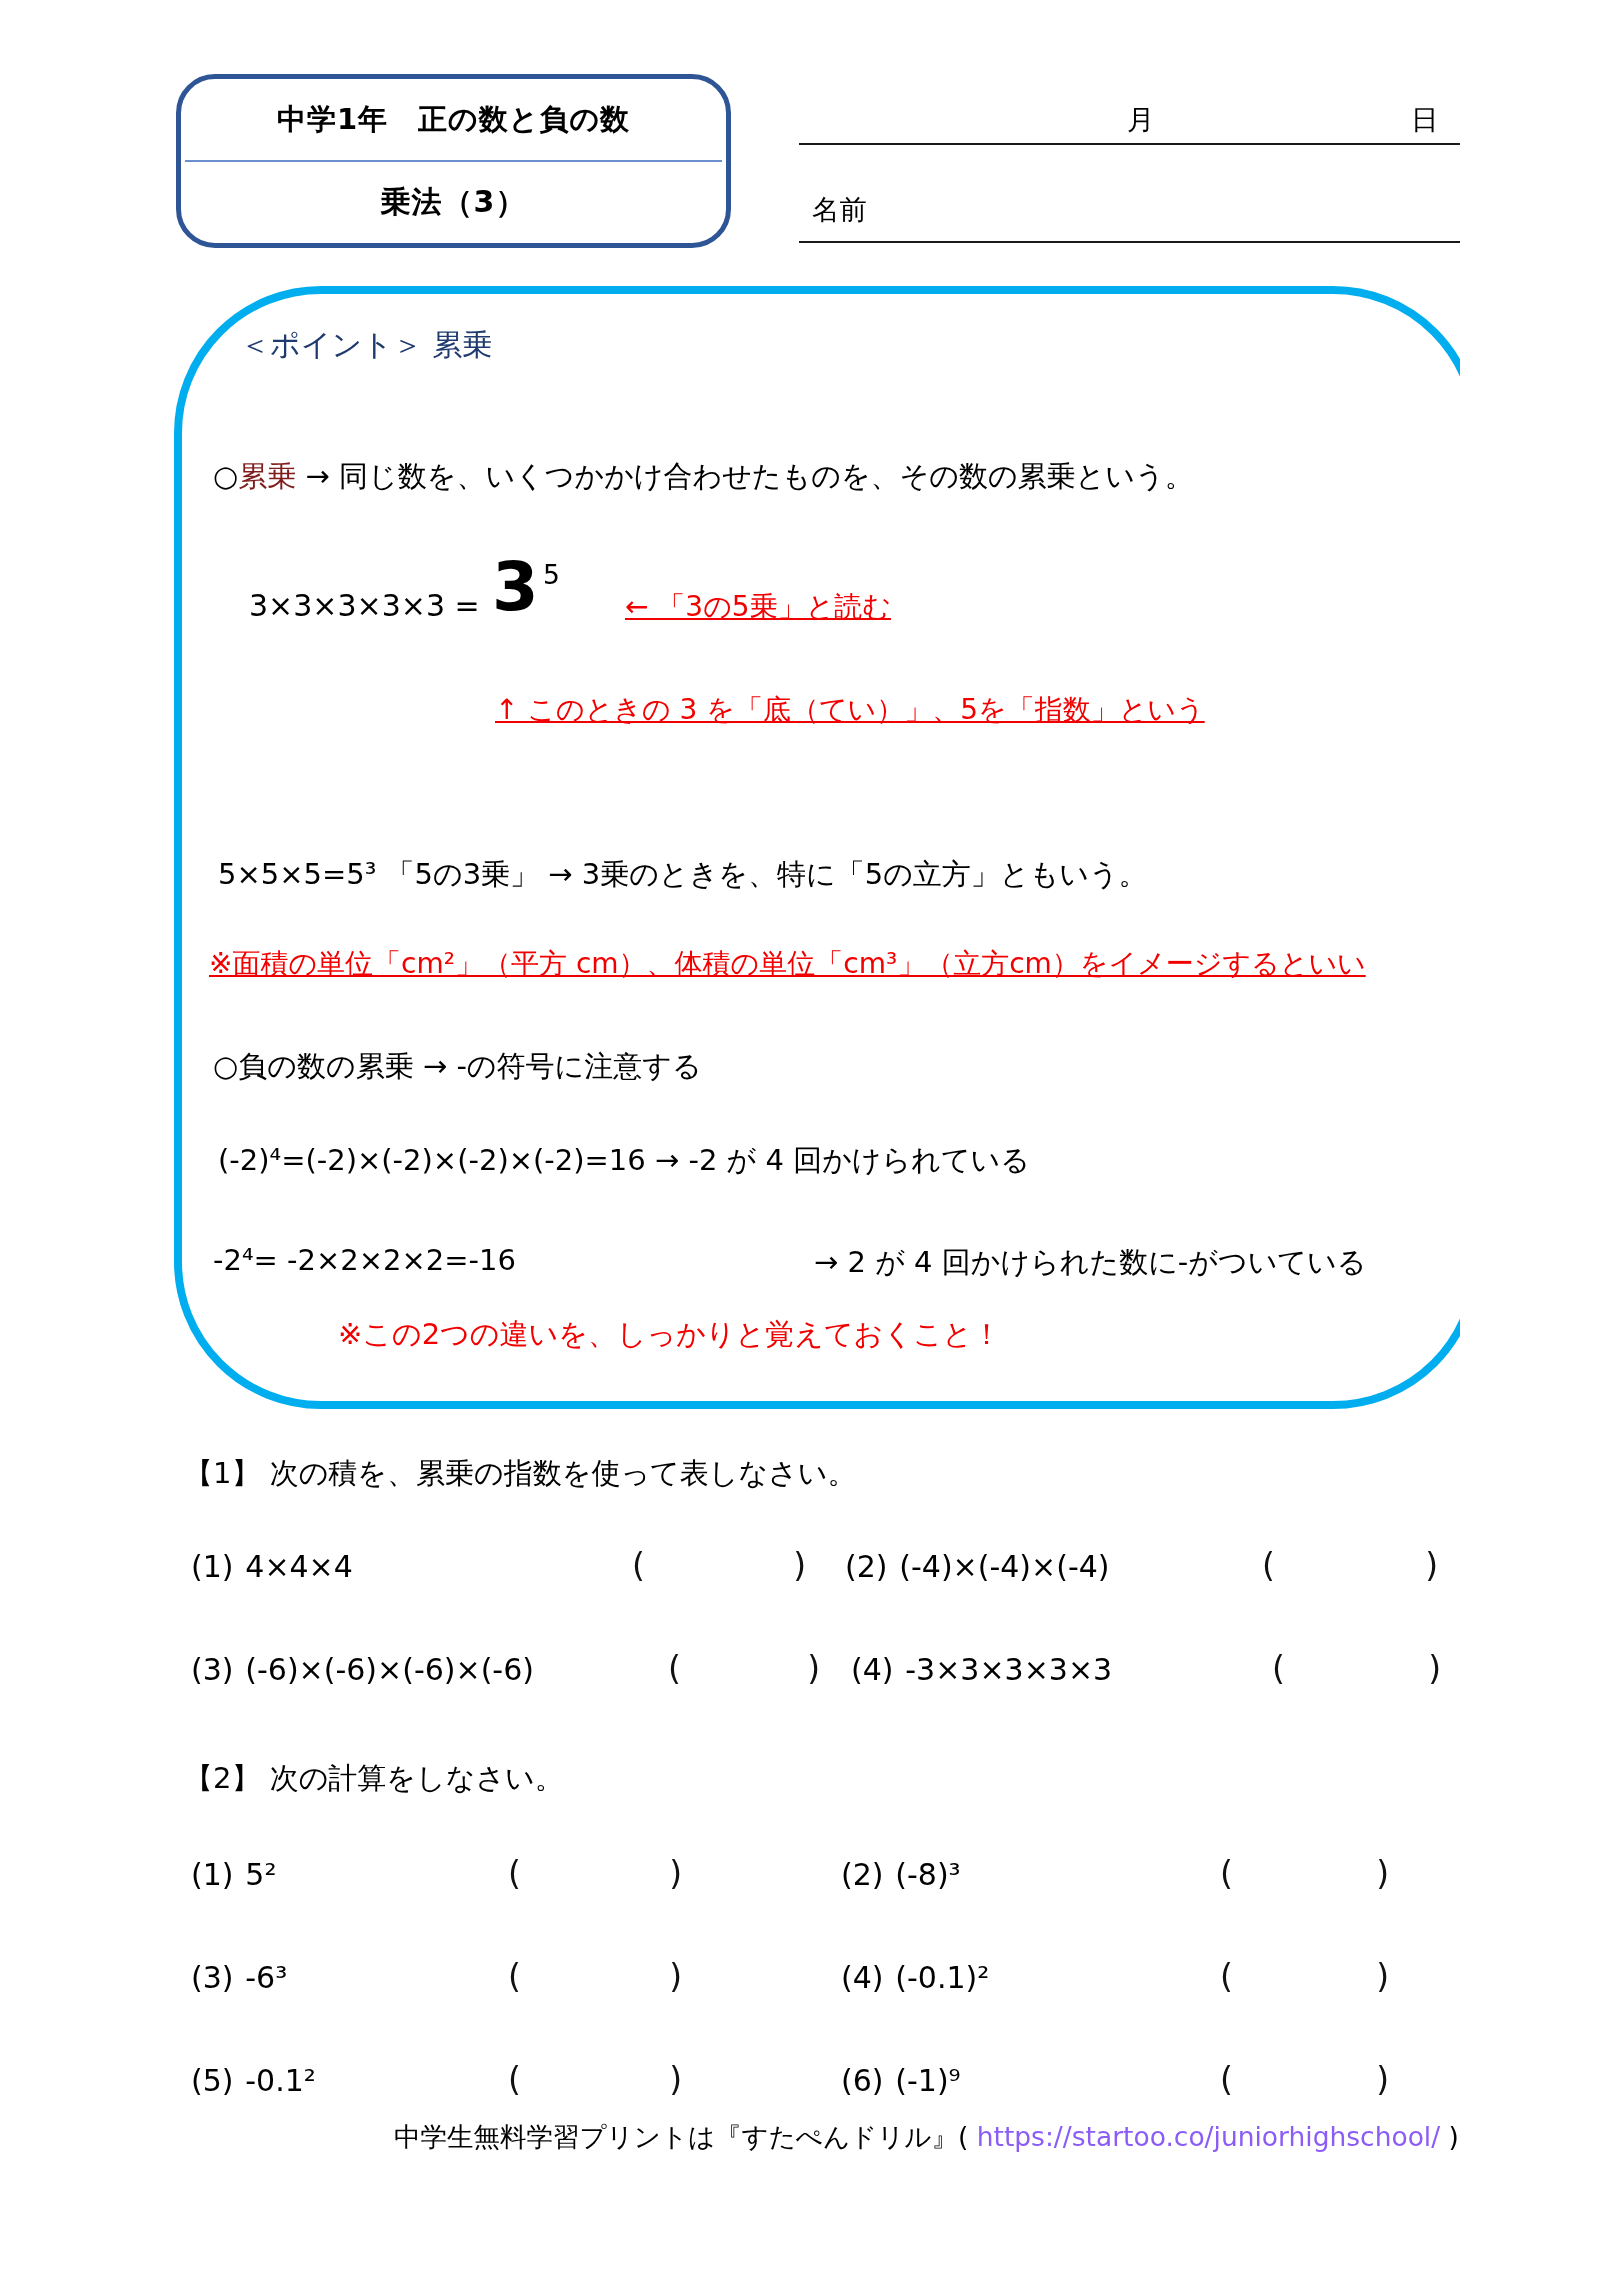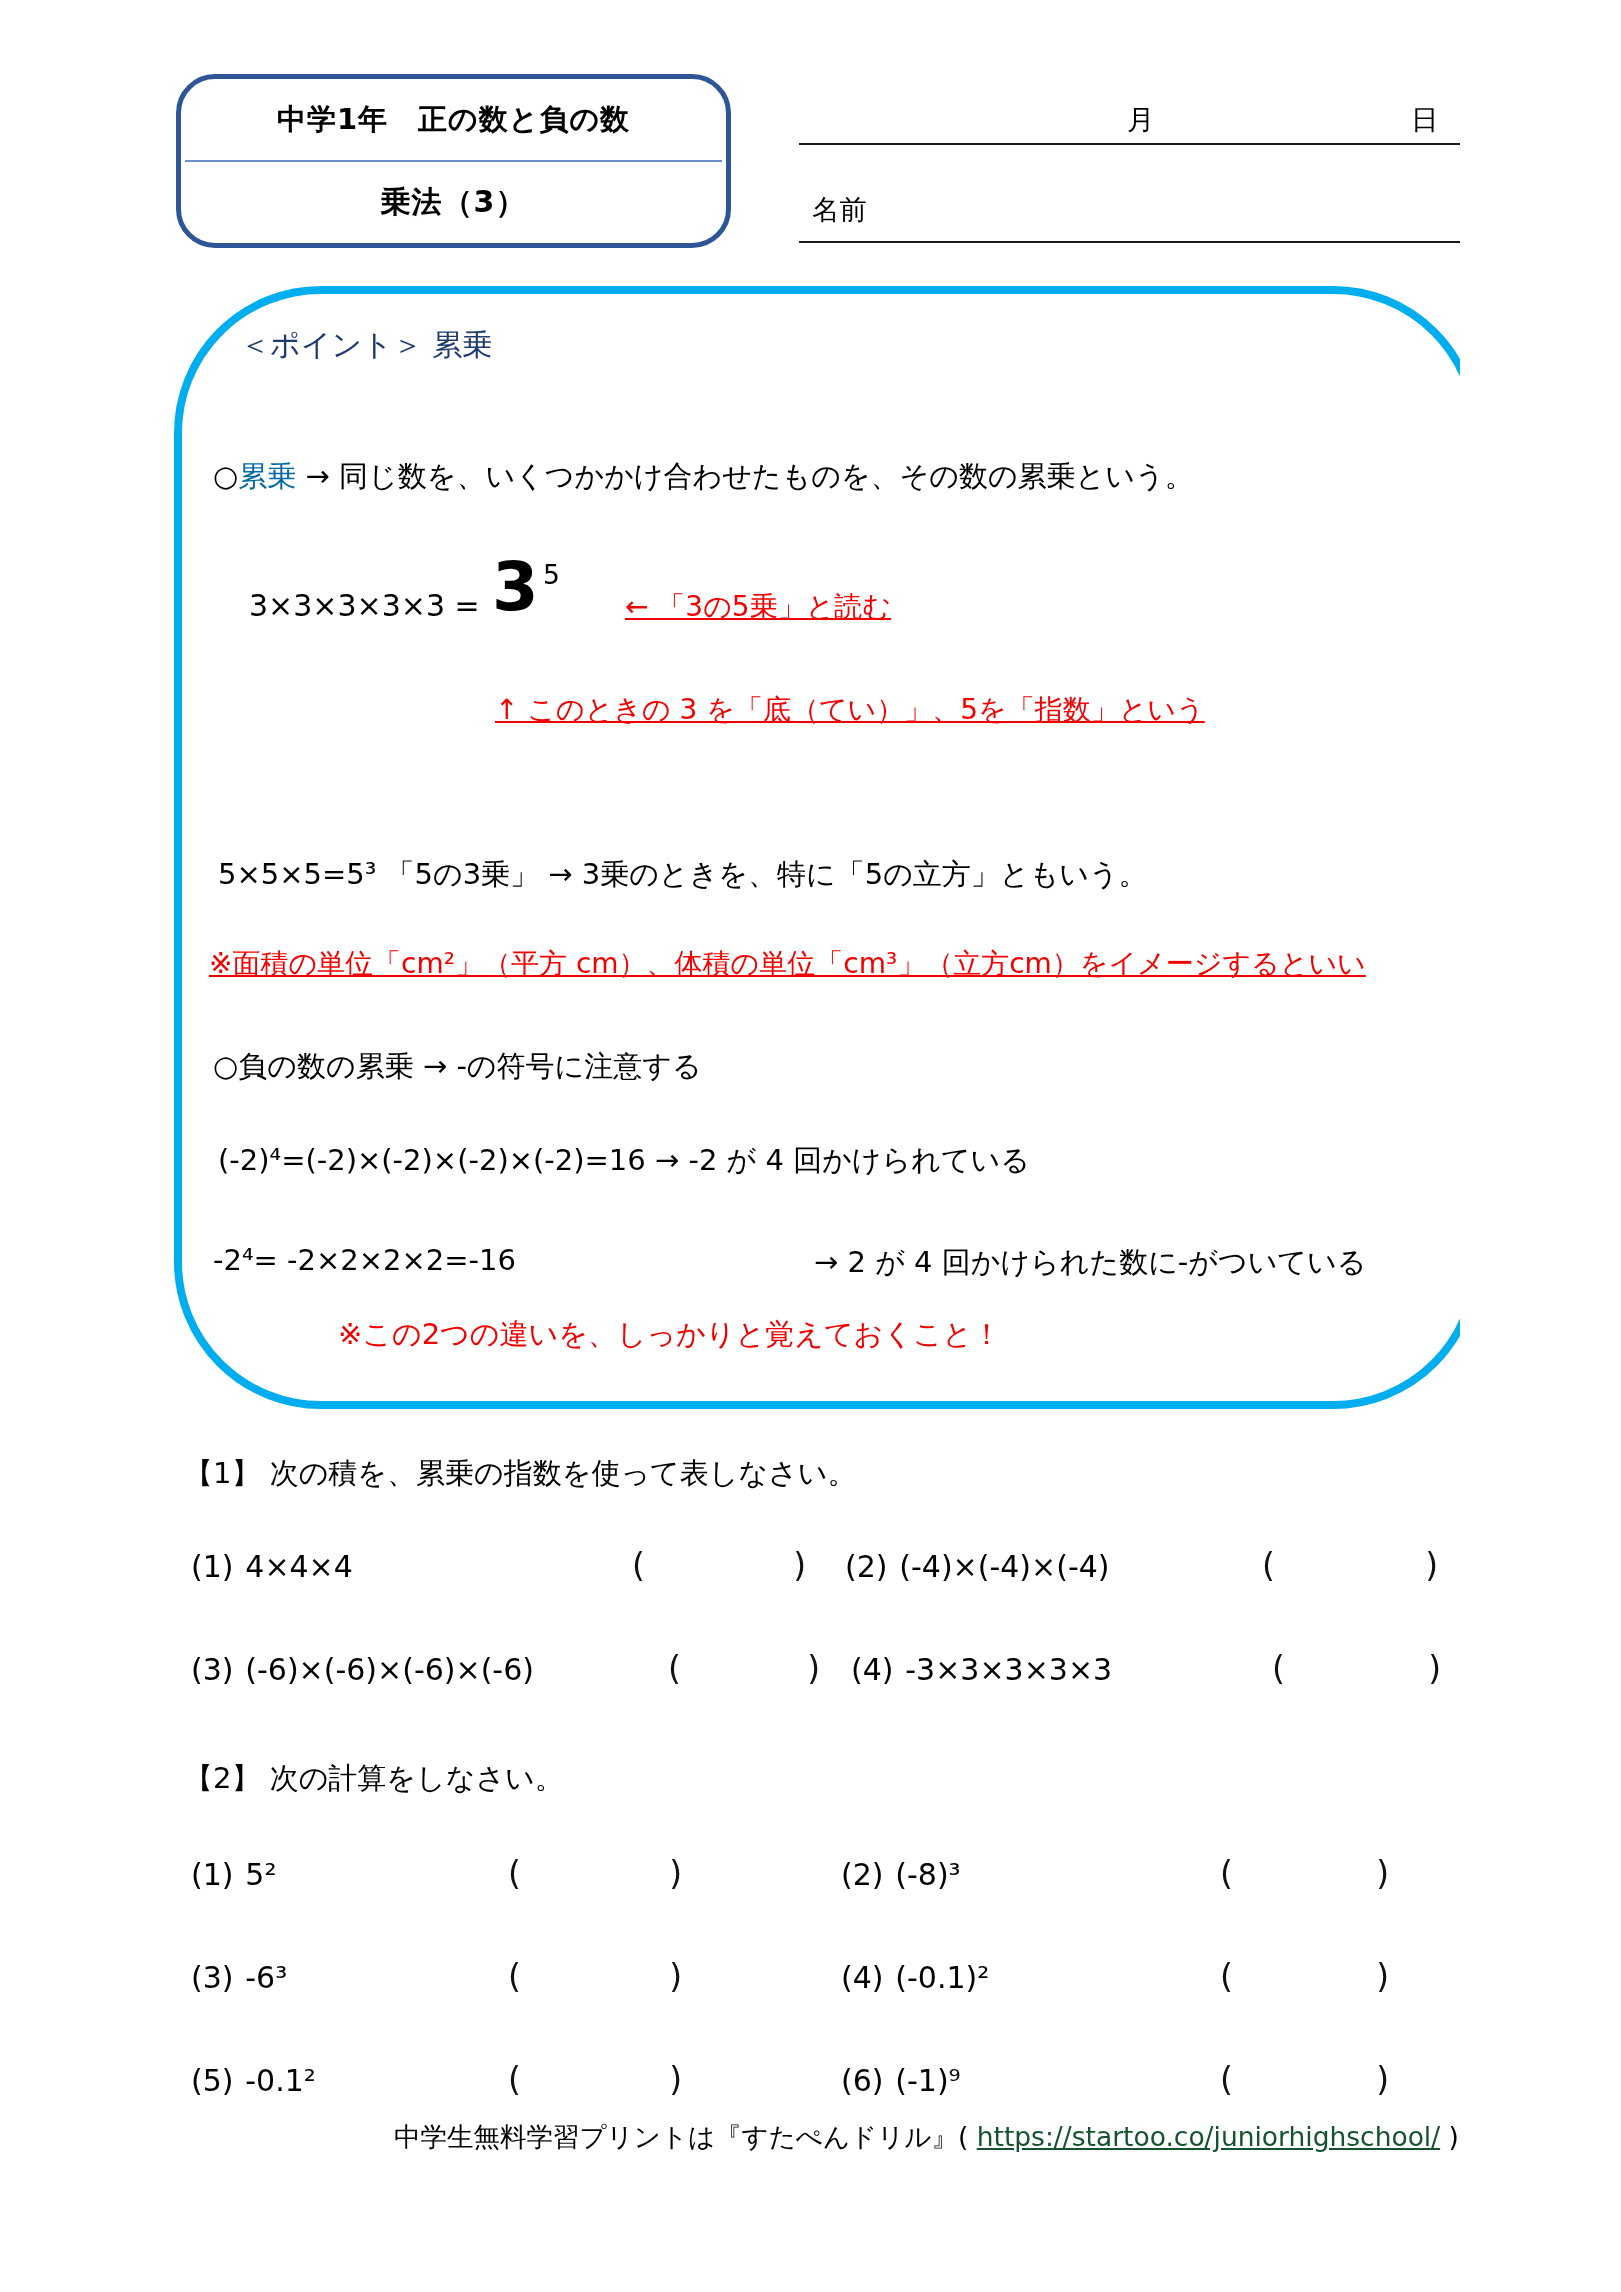--- a/index.html
+++ b/index.html
@@ -18,34 +18,34 @@
     font-weight:bold;font-size:29px;letter-spacing:1px;}
   .hdr-div{height:0;border-top:2px solid #6c8fd0;margin:0 3.9px;}
   .thin-line{border-top:2px solid #1a1a1a;height:0;}
   .lbl{font-size:27.4px;}
   
   .point-box{
     left:174px;top:286px;width:1306px;height:1123px;
     border:8.8px solid #00aeef;border-radius:147px;background:#fff;box-sizing:border-box;
   }
   .navy{color:#1e3a6e;}
-  .term-blue{color:#0369a1;}
+  .term-blue{color:#7f1d1d;}
   .red{color:#f20000;}
   .t30{font-size:29px;}
   .t29{font-size:28px;text-decoration:underline;}
   .t31{font-size:30px;}
   .big-base{font-size:67px;font-weight:600;line-height:1;}
   .big-exp{font-size:26.5px;}
   
   .item{display:inline-flex;gap:11.8px;font-size:30px;}
   .ans{position:absolute;display:flex;justify-content:space-between;font-size:33px;color:#111;}
   .heading{font-size:29px;}
   
   .footer{font-size:26.5px;}
-  .link{color:#14532d;text-decoration:underline;cursor:pointer;}
+  .link{color:#8b5cf6;cursor:pointer;}
 </style>
 </head>
 <body>
 
 <div class="page">
 
   <div class="abs hdr-box">
     <div class="hdr-row">中学1年　正の数と負の数</div>
     <div class="hdr-div"></div>
     <div class="hdr-row" style="font-size:30px;">乗法（3）</div>

